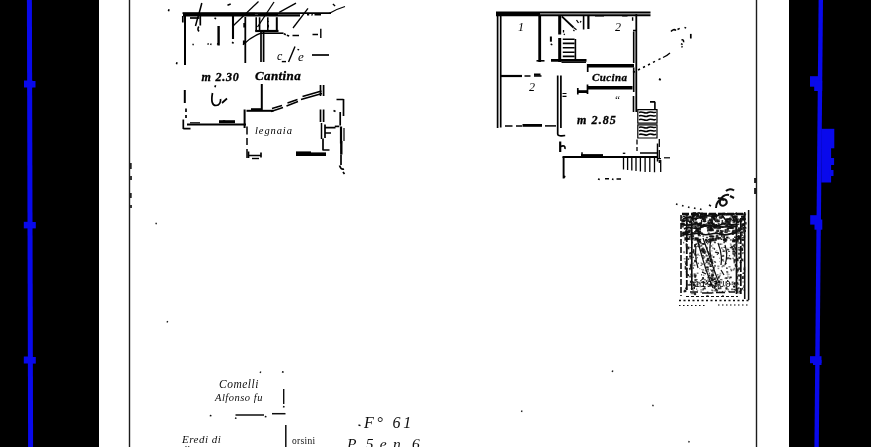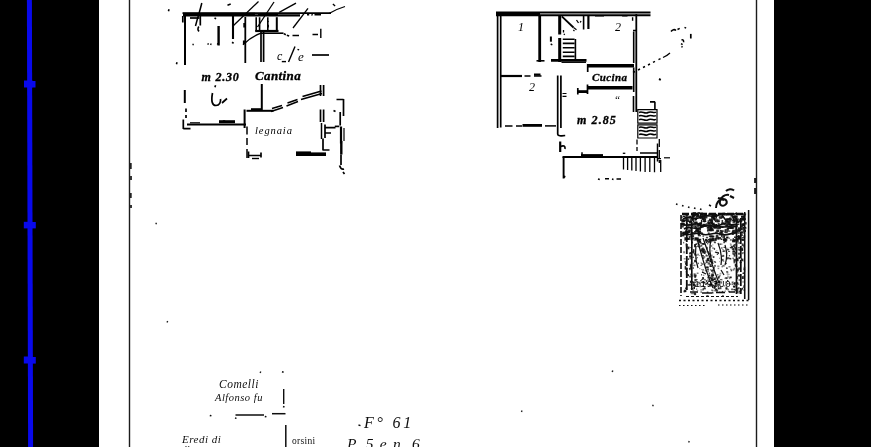--- a/index.html
+++ b/index.html
@@ -1,16 +1,16 @@
 <!DOCTYPE html>
 <html><head>
 <meta charset="utf-8">
 <style>
   html,body{margin:0;padding:0;background:#000;}
-  #stage{position:relative;width:774px;height:447px;overflow:hidden;background:#0f766e;
+  #stage{position:relative;width:871px;height:447px;overflow:hidden;background:#0f766e;
          font-family:"Liberation Serif", serif;}
   svg{display:block;}
 </style>
 </head>
 <body>
 <div id="stage">
 <svg width="871" height="447" viewBox="0 0 871 447" xmlns="http://www.w3.org/2000/svg">
 <defs>
         <filter id="scan" x="-5%" y="-5%" width="110%" height="110%">
           <feGaussianBlur stdDeviation="0.28"></feGaussianBlur>

